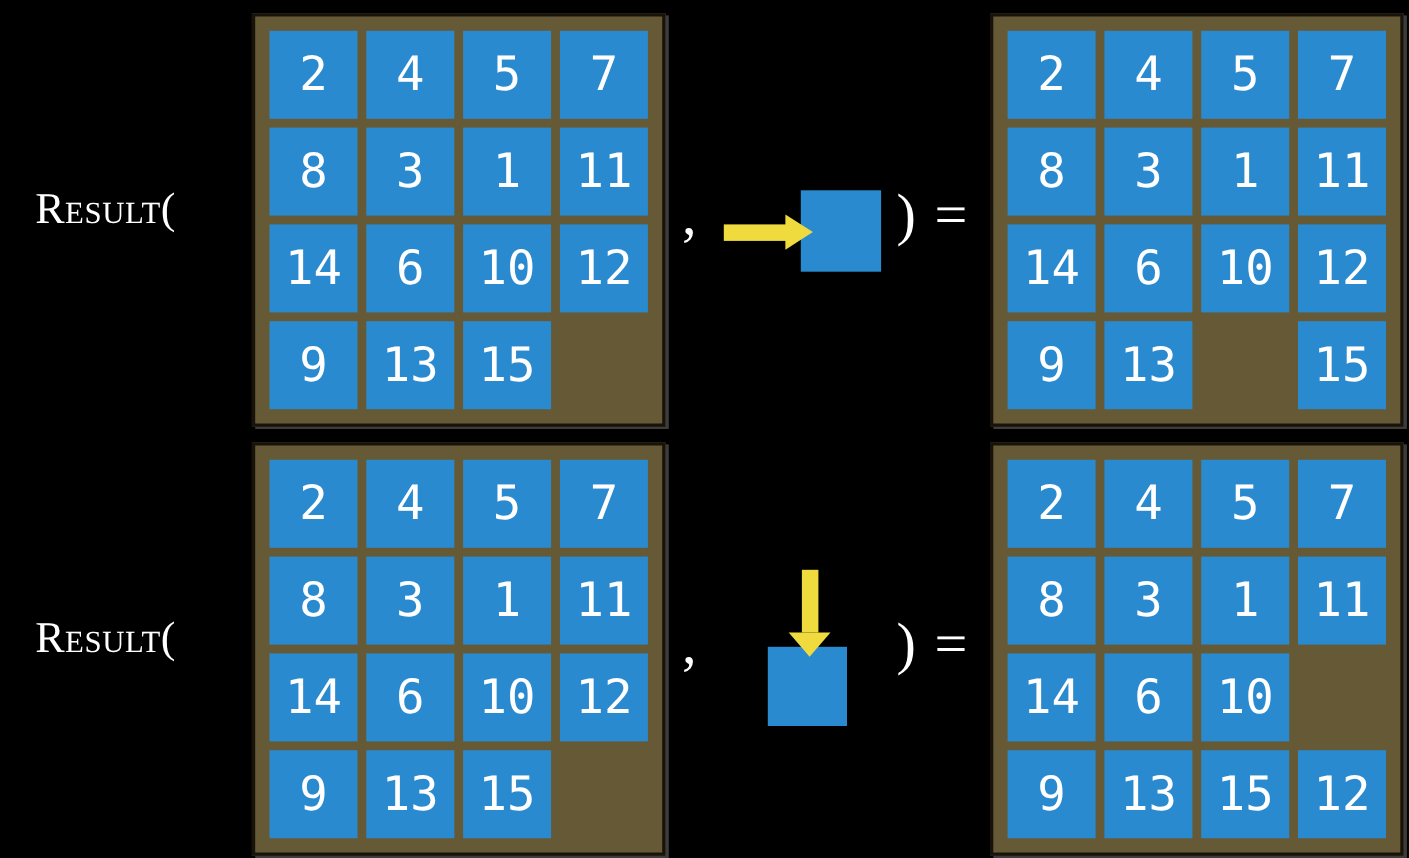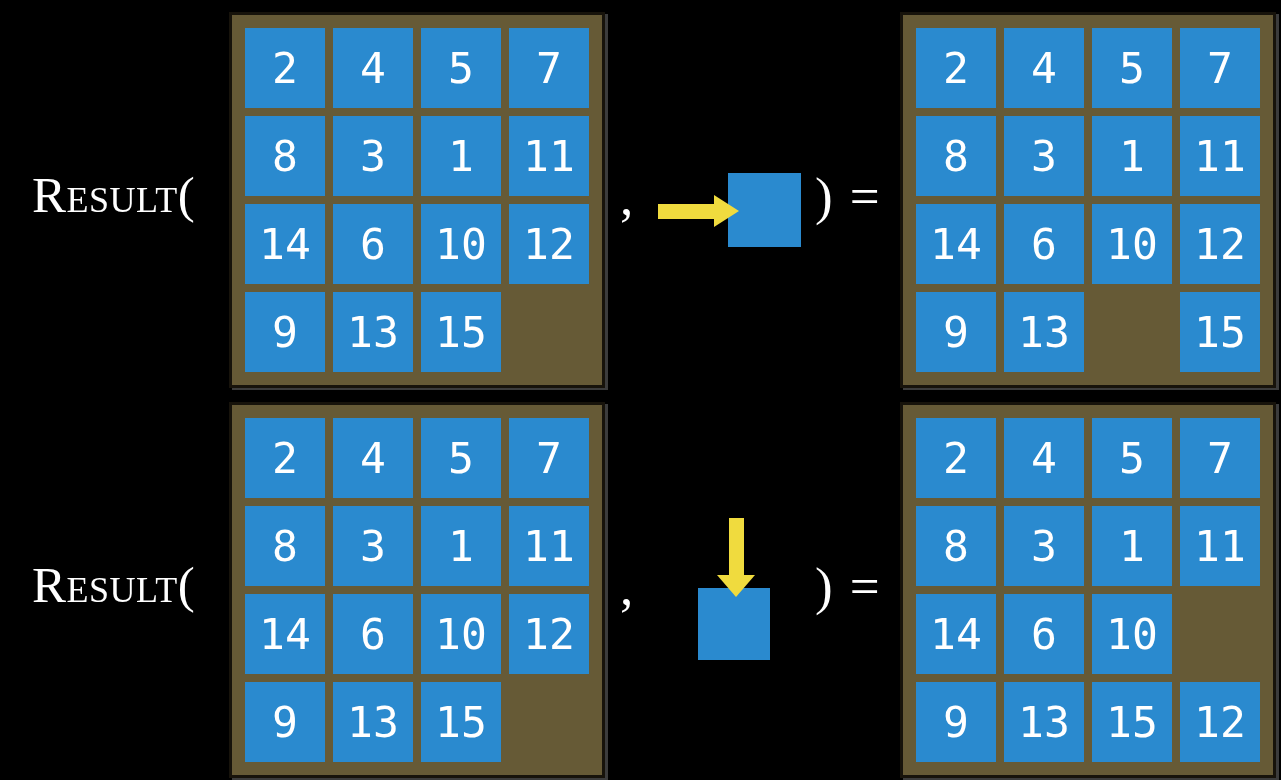--- a/index.html
+++ b/index.html
@@ -10,21 +10,21 @@
     background: #000000;
     overflow: hidden;
     font-family: "Liberation Serif", "DejaVu Serif", serif;
   }
   .eq-layer { position: absolute; inset: 0; }
 
   
   .func-label {
     position: absolute;
     color: #ffffff;
-    font-size: 51px;
+    font-size: 40px;
     line-height: 1;
     font-variant: small-caps;
     letter-spacing: 0.5px;
     white-space: nowrap;
   }
   .punct {
     position: absolute;
     color: #ffffff;
     font-size: 53px;
     line-height: 1;

